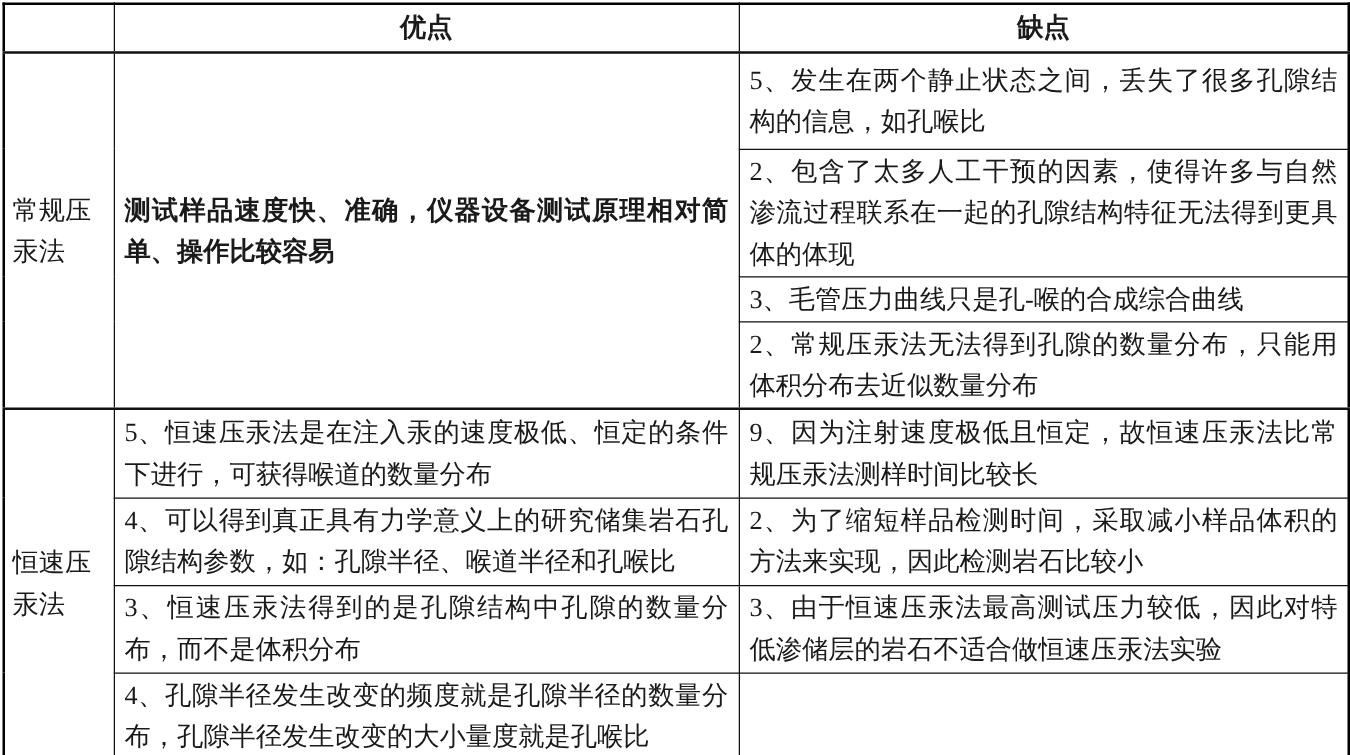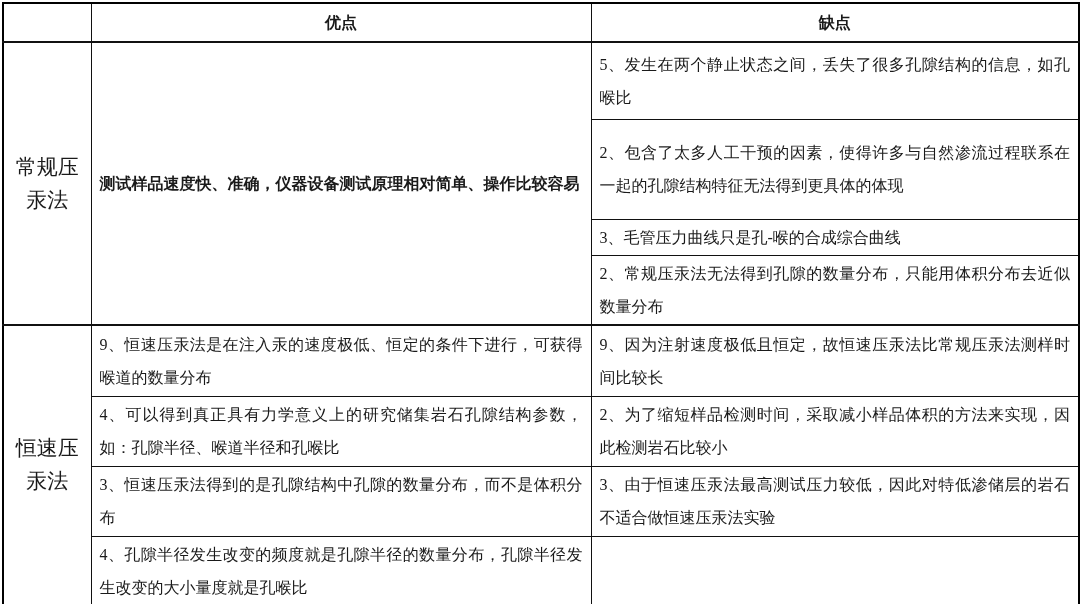--- a/index.html
+++ b/index.html
@@ -21,35 +21,34 @@
     margin: 2px;
     border-collapse: collapse;
     table-layout: fixed;
     border: 2.6px solid #000000;
   }
   col.c-method { width: 88px; }
   col.c-adv    { width: 500px; }
   col.c-dis    { width: 488px; }
   th, td {
     border: 1.6px solid #111111;
-    font-size: 16px;
+    font-size: 21px;
     line-height: 33px;
     padding: 1px 8px;
     box-sizing: border-box;
     overflow: hidden;
   }
   th {
     font-weight: bold;
     text-align: center;
     vertical-align: middle;
     border-bottom-width: 2px;
     padding: 2px 8px;
   }
   td.method-cell {
-    text-align: center;
     vertical-align: middle;
     font-size: 21px;
     padding: 1px 6px;
   }
   td.body-cell {
     text-align: justify;
     vertical-align: middle;
   }
   td.merged-adv {
     vertical-align: middle;
@@ -88,21 +87,21 @@
     </tr>
     <tr style="height:32px">
       <td class="body-cell">3、毛管压力曲线只是孔-喉的合成综合曲线</td>
     </tr>
     <tr style="height:70px" class="major-row-end">
       <td class="body-cell">2、常规压汞法无法得到孔隙的数量分布，只能用体积分布去近似数量分布</td>
     </tr>
 
     <tr style="height:71px">
       <td class="method-cell" rowspan="4">恒速压汞法</td>
-      <td class="body-cell">9、恒速压汞法是在注入汞的速度极低、恒定的条件下进行，可获得喉道的数量分布</td>
+      <td class="body-cell">5、恒速压汞法是在注入汞的速度极低、恒定的条件下进行，可获得喉道的数量分布</td>
       <td class="body-cell">9、因为注射速度极低且恒定，故恒速压汞法比常规压汞法测样时间比较长</td>
     </tr>
     <tr style="height:70px">
       <td class="body-cell">4、可以得到真正具有力学意义上的研究储集岩石孔隙结构参数，如：孔隙半径、喉道半径和孔喉比</td>
       <td class="body-cell">2、为了缩短样品检测时间，采取减小样品体积的方法来实现，因此检测岩石比较小</td>
     </tr>
     <tr style="height:70px">
       <td class="body-cell">3、恒速压汞法得到的是孔隙结构中孔隙的数量分布，而不是体积分布</td>
       <td class="body-cell">3、由于恒速压汞法最高测试压力较低，因此对特低渗储层的岩石不适合做恒速压汞法实验</td>
     </tr>

